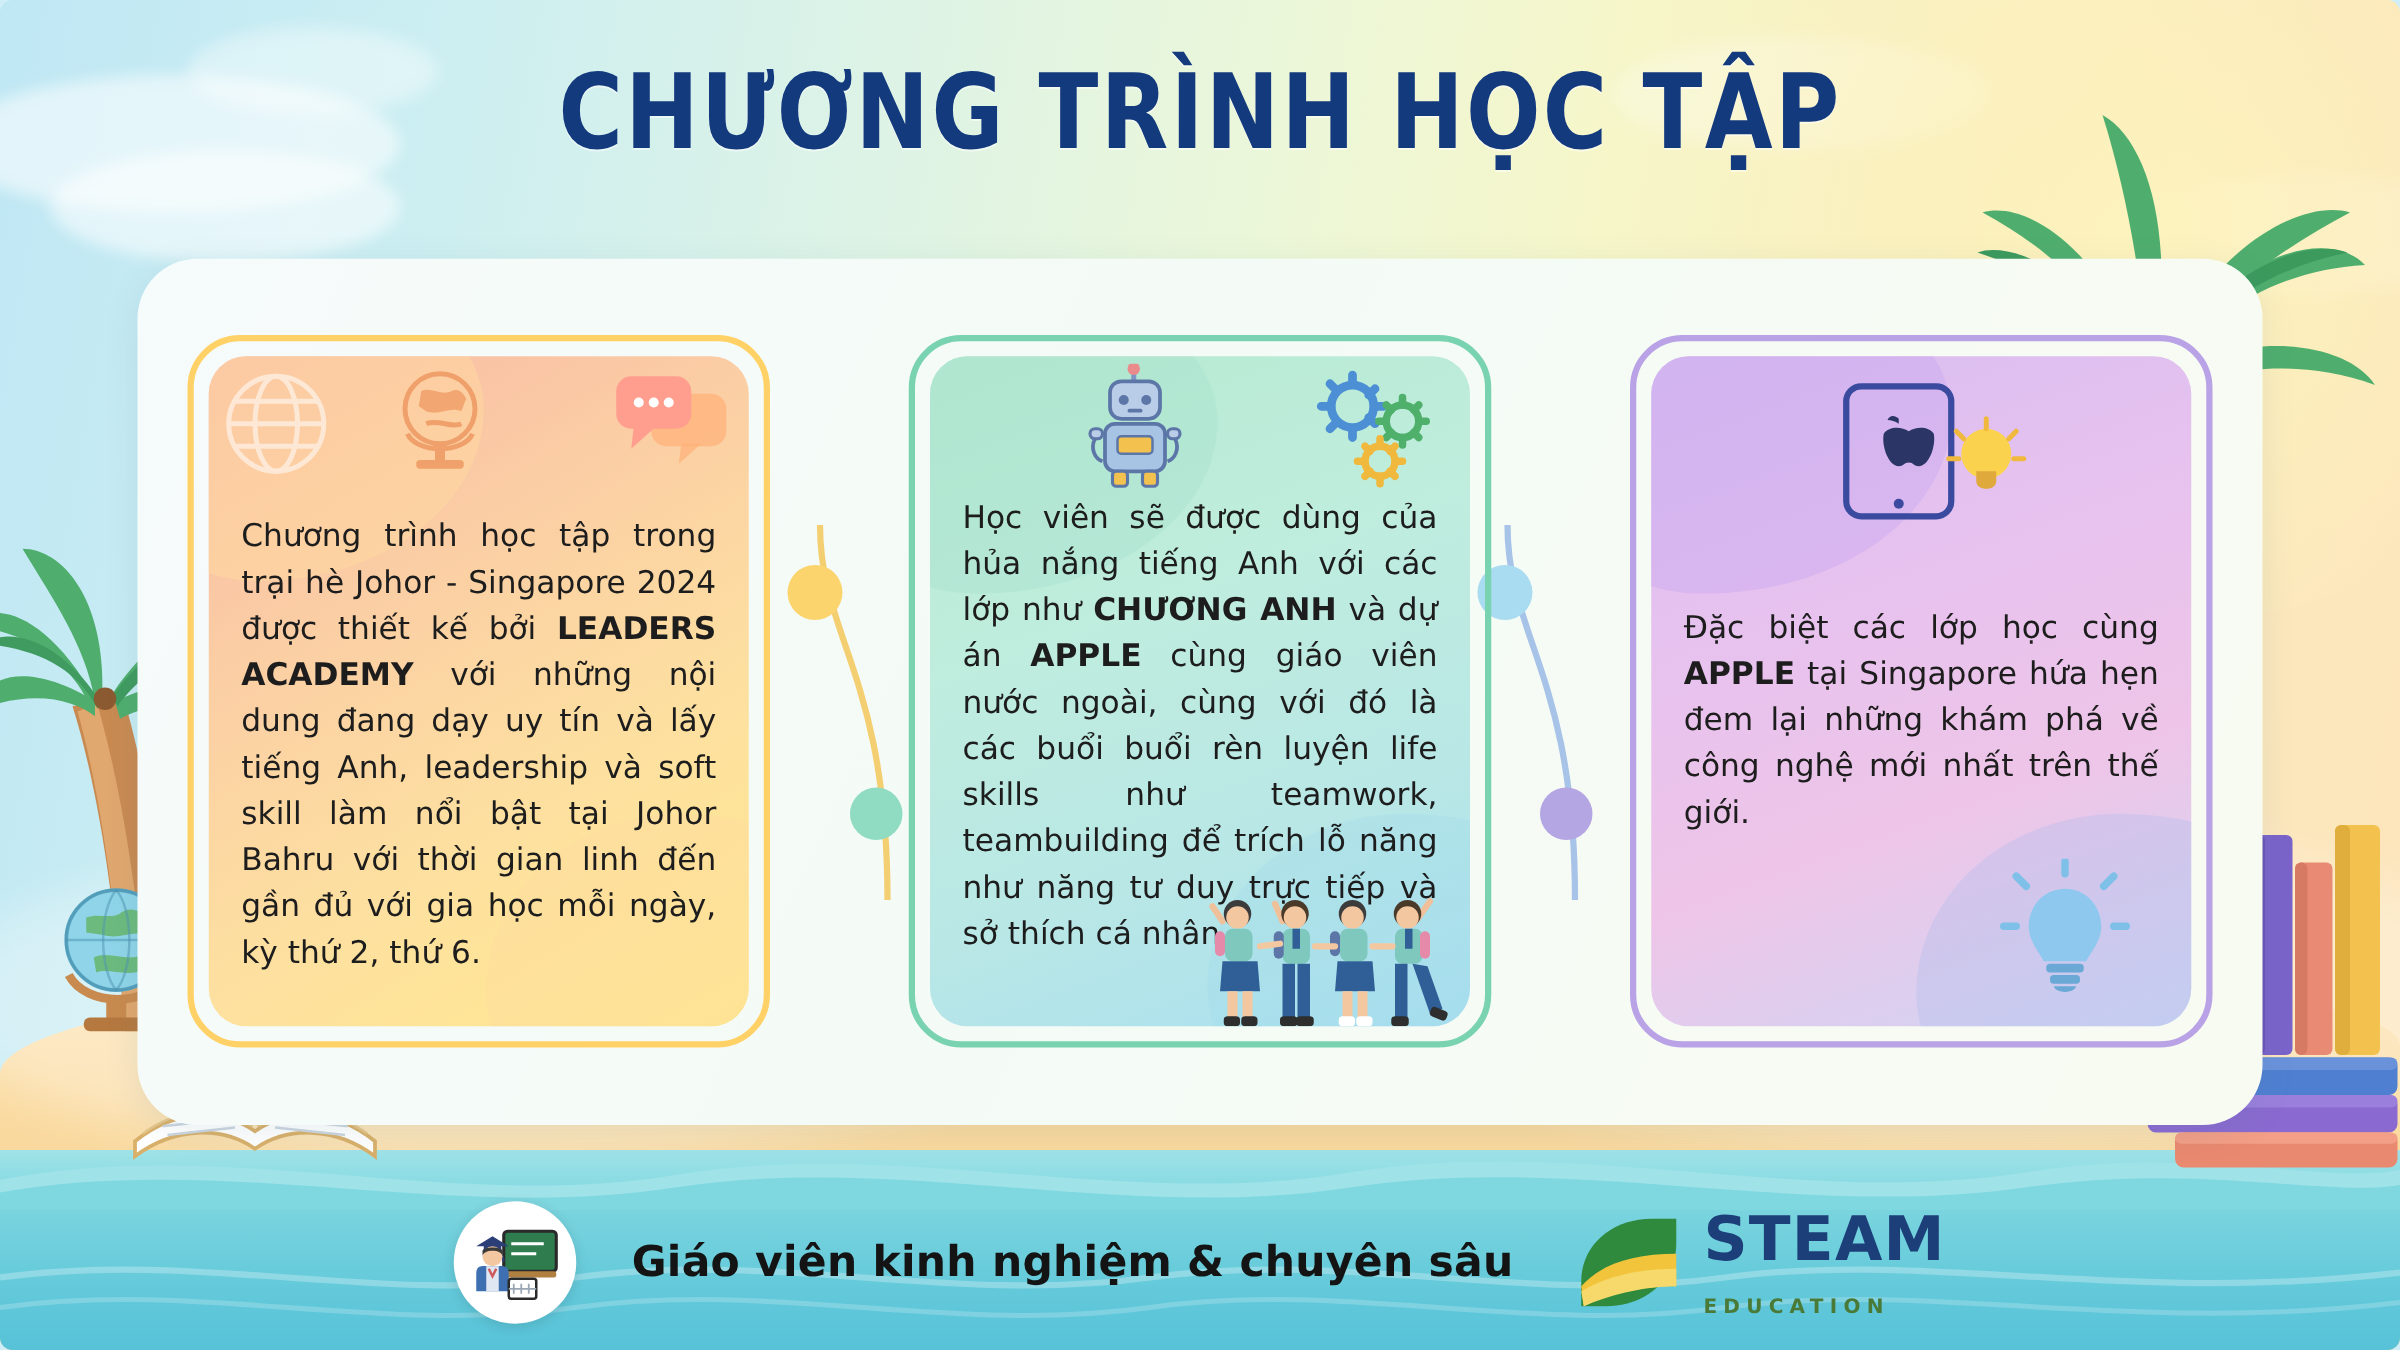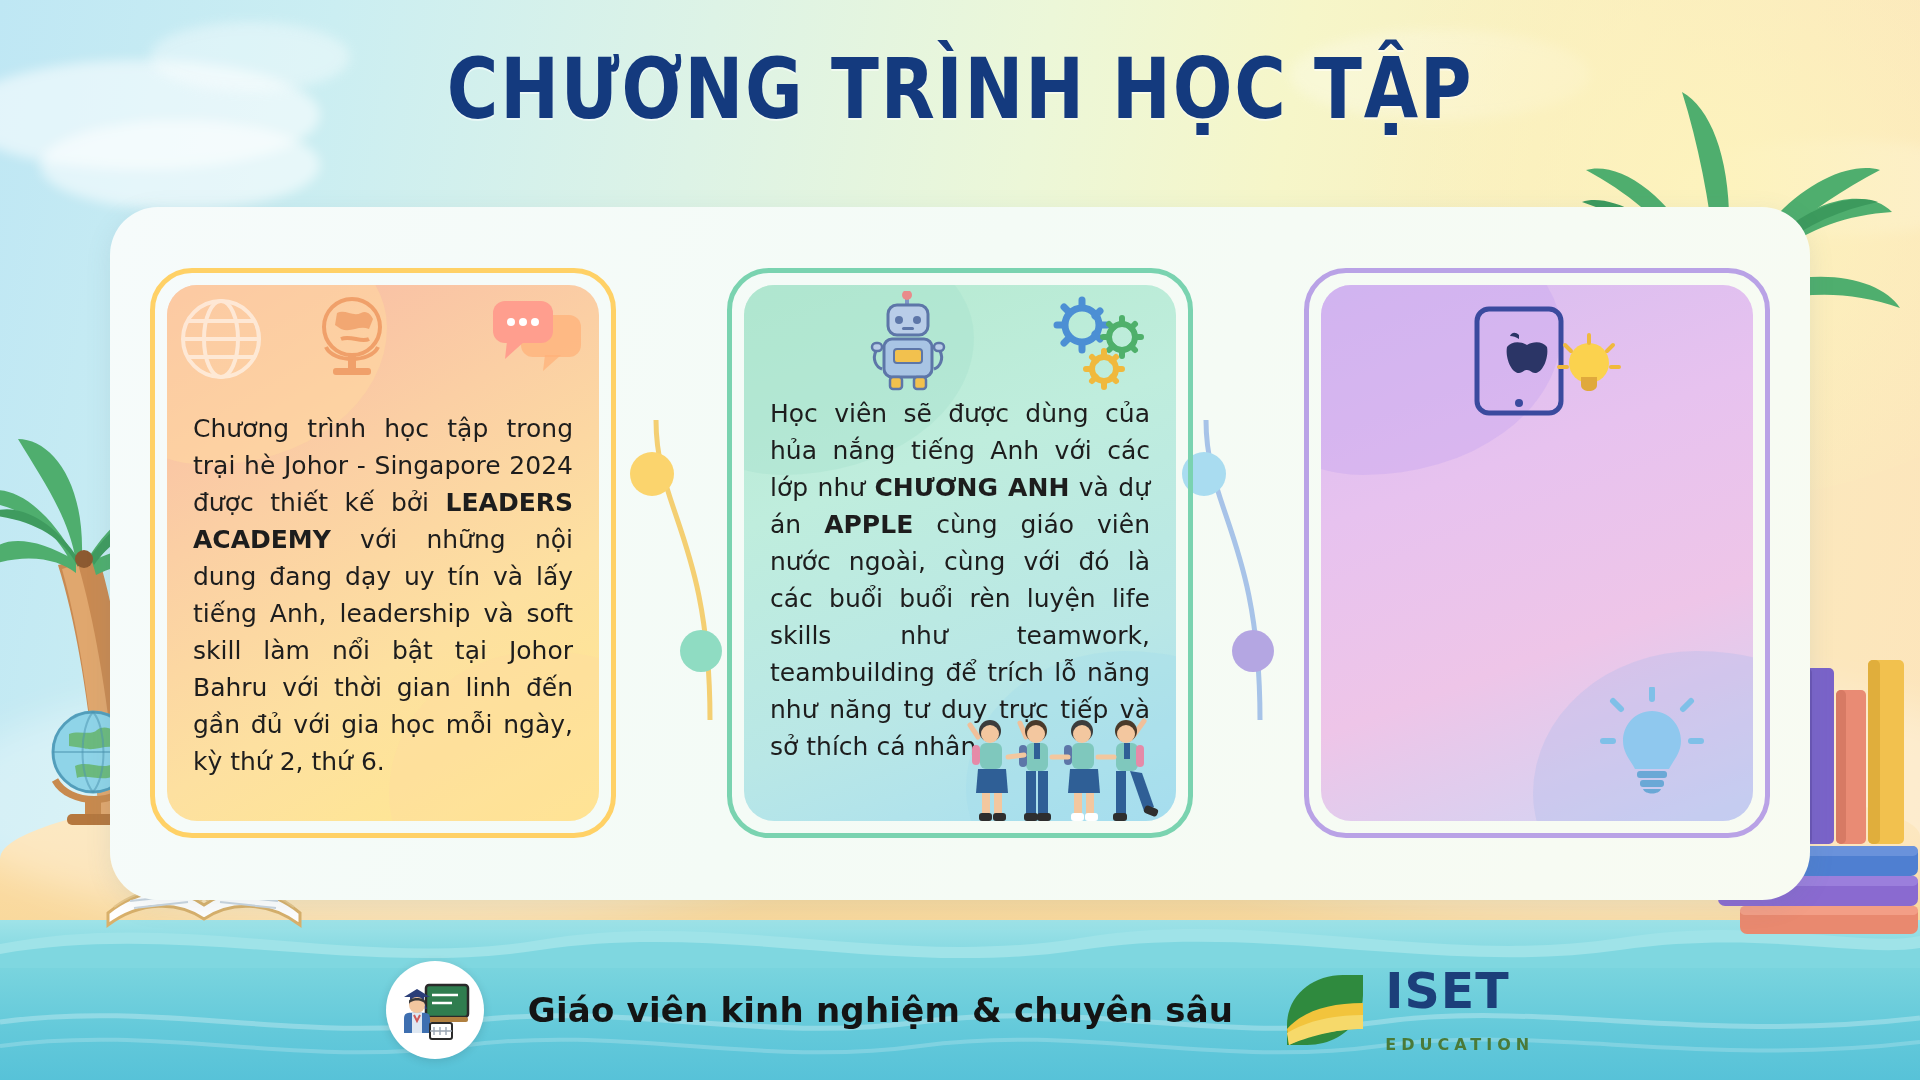--- a/index.html
+++ b/index.html
@@ -4,21 +4,21 @@
 <style>
   * { margin:0; padding:0; box-sizing:border-box; }
   html,body { width:1920px; height:1080px; overflow:hidden; }
   body {
     font-family:"Liberation Sans", sans-serif;
     position:relative;
     background:#cfeef7;
   }
 
   
-  #stage { position:absolute; inset:0; overflow:hidden; }
+  #stage { position:absolute; inset:0; overflow:hidden;border-radius:10px; }
 
   .sky {
     position:absolute; left:0; top:0; width:1920px; height:1080px;
     background:
       linear-gradient(100deg,
         #bfe7f4 0%,
         #cbeef2 16%,
         #ddf3e6 34%,
         #ecf7d8 50%,
         #f6f6c9 62%,
@@ -448,20 +448,21 @@
           <circle cx="56" cy="100" r="4" fill="#3a4a9e"></circle>
           <path d="M56 32 C52 28 48 30 47 33 C50 33 53 34 56 36 Z" fill="#2b3566"></path>
           <path d="M44 44 C42 54 48 70 56 70 C60 70 60 67 64 67 C68 67 68 70 72 70 C80 70 86 54 84 44 C80 38 70 38 64 42 C58 38 48 38 44 44 Z" fill="#2b3566"></path>
           <g>
             <circle cx="126" cy="60" r="20" fill="#fbd24e"></circle>
             <path d="M118 74 L134 74 L134 82 C134 86 130 88 126 88 C122 88 118 86 118 82 Z" fill="#e0a93c"></path>
             <path d="M126 40 L126 32 M108 48 L102 42 M144 48 L150 42 M104 64 L96 64 M148 64 L156 64" stroke="#f0b93d" stroke-width="4" stroke-linecap="round"></path>
           </g>
         </svg>
 
+        <div class="card-text"><span>Đặc biệt các lớp học cùng </span><b>APPLE</b><span> tại Singapore hứa hẹn đem lại những khám phá về công nghệ mới nhất trên thế giới.</span></div>
 
         <svg class="deco" style="right:46px;bottom:14px;width:110px;height:120px;" viewBox="0 0 110 120">
           <path d="M55 24 C38 24 26 38 26 54 C26 66 34 74 38 82 L72 82 C76 74 84 66 84 54 C84 38 72 24 55 24 Z" fill="#8fc8ee"></path>
           <rect x="40" y="84" width="30" height="7" rx="3" fill="#6aa8d6"></rect>
           <rect x="43" y="93" width="24" height="7" rx="3" fill="#6aa8d6"></rect>
           <path d="M46 102 C48 108 62 108 64 102" fill="#6aa8d6"></path>
           <path d="M55 12 L55 2 M24 22 L16 14 M86 22 L94 14 M16 54 L6 54 M94 54 L104 54" stroke="#7fc0e8" stroke-width="6" stroke-linecap="round"></path>
         </svg>
       </div>
     </div>
@@ -492,21 +493,21 @@
 
       <div id="footer-text">Giáo viên kinh nghiệm &amp; chuyên sâu</div>
 
       <div id="iset-logo">
         <svg width="96" height="86" viewBox="0 0 96 86">
           <path d="M10 58 C10 28 36 8 66 8 L86 8 L86 28 C86 58 60 78 30 78 L10 78 Z" fill="#2f8a3e"></path>
           <path d="M10 62 C26 44 52 36 86 36 L86 62 C60 62 30 68 12 78 Z" fill="#f2c43c"></path>
           <path d="M10 66 C30 54 56 48 86 48 L86 62 C58 62 30 70 12 78 Z" fill="#f6d96a"></path>
         </svg>
         <div>
-          <div id="iset-name">ISET</div>
+          <div id="iset-name">STEAM</div>
           <div id="iset-sub">EDUCATION</div>
         </div>
       </div>
 
     </div>
   </div>
 
 </div>
 
 </body></html>

